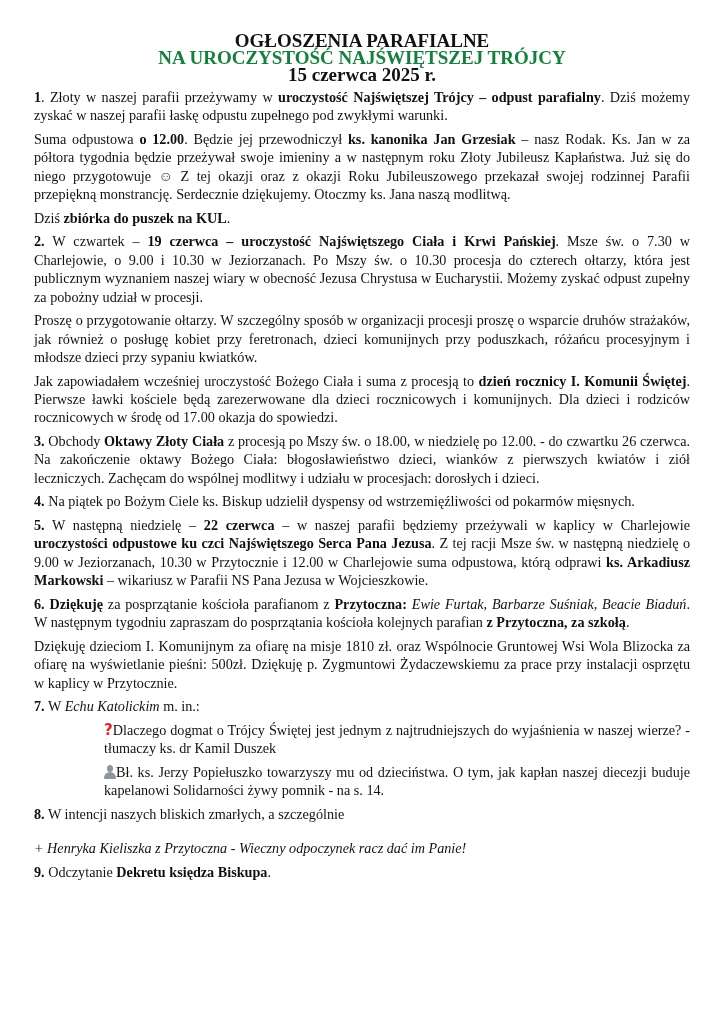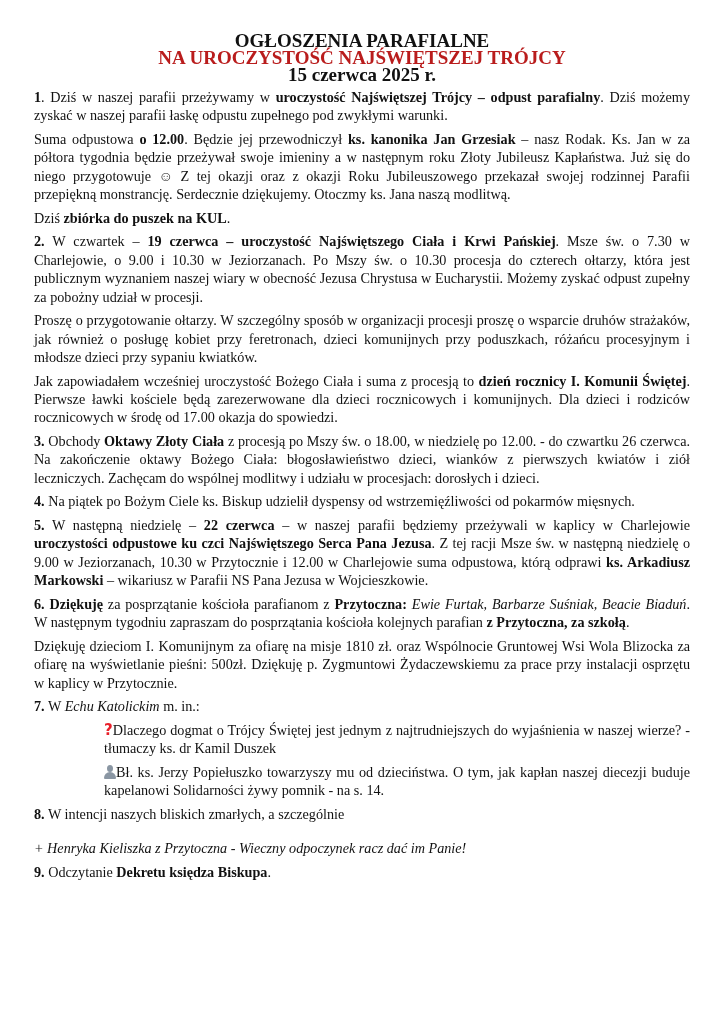--- a/index.html
+++ b/index.html
@@ -3,21 +3,21 @@
 <meta charset="utf-8">
 <style>
   html, body { margin: 0; padding: 0; background: #ffffff; }
   body {
     width: 724px; height: 1024px; overflow: hidden;
     font-family: "Liberation Serif", "DejaVu Serif", serif;
     color: #111111;
   }
   .page { position: relative; padding: 32px 34px 0 34px; }
   .header { text-align: center; font-weight: bold; font-size: 19px; line-height: 17px; }
-  .header .red { color: #b91c1c; }
+  .header .red { color: #15803d; }
   .content { margin-top: 5px; font-size: 14.2px; line-height: 18.4px; }
   .p { margin: 0 0 5.2px 0; text-align: justify; }
   .p.tight { margin-bottom: 16px; }
   b { font-weight: bold; }
   i { font-style: italic; margin-top: 8px; }
   .indent { padding-left: 70px; }
   .emoji {
     display: inline-block; vertical-align: -2px; width: 13px; height: 14px; position: relative;
   }
   .q-mark { color: #e8202a; font-weight: bold; font-family: "DejaVu Sans", sans-serif; font-size: 15px; line-height: 14px; }
@@ -38,21 +38,21 @@
 
 <div class="page">
   <div class="header">
     <div>OGŁOSZENIA PARAFIALNE</div>
     <div class="red">NA UROCZYSTOŚĆ NAJŚWIĘTSZEJ TRÓJCY</div>
     <div>15 czerwca 2025 r.</div>
   </div>
 
   <div class="content">
 
-    <p class="p"><b>1</b><span>. Dziś w naszej parafii przeżywamy w </span><b>uroczystość Najświętszej Trójcy – odpust parafialny</b><span>. Dziś możemy zyskać w naszej parafii łaskę odpustu zupełnego pod zwykłymi warunki.</span></p>
+    <p class="p"><b>1</b><span>. Złoty w naszej parafii przeżywamy w </span><b>uroczystość Najświętszej Trójcy – odpust parafialny</b><span>. Dziś możemy zyskać w naszej parafii łaskę odpustu zupełnego pod zwykłymi warunki.</span></p>
     <p class="p"><span>Suma odpustowa </span><b>o 12.00</b><span>. Będzie jej przewodniczył </span><b>ks. kanonika Jan Grzesiak</b><span> – nasz Rodak. Ks. Jan w za półtora tygodnia będzie przeżywał swoje imieniny a w następnym roku Złoty Jubileusz Kapłaństwa. Już się do niego przygotowuje ☺ Z tej okazji oraz z okazji Roku Jubileuszowego przekazał swojej rodzinnej Parafii przepiękną monstrancję. Serdecznie dziękujemy. Otoczmy ks. Jana naszą modlitwą.</span></p>
     <p class="p"><span>Dziś </span><b>zbiórka do puszek na KUL</b><span>.</span></p>
 
     <p class="p"><b>2.</b><span> W czwartek – </span><b>19 czerwca – uroczystość Najświętszego Ciała i Krwi Pańskiej</b><span>. Msze św. o 7.30 w Charlejowie, o 9.00 i 10.30 w Jeziorzanach. Po Mszy św. o 10.30 procesja do czterech ołtarzy, która jest publicznym wyznaniem naszej wiary w obecność Jezusa Chrystusa w Eucharystii. Możemy zyskać odpust zupełny za pobożny udział w procesji.</span></p>
     <p class="p">Proszę o przygotowanie ołtarzy. W szczególny sposób w organizacji procesji proszę o wsparcie druhów strażaków, jak również o posługę kobiet przy feretronach, dzieci komunijnych przy poduszkach, różańcu procesyjnym i młodsze dzieci przy sypaniu kwiatków.</p>
     <p class="p"><span>Jak zapowiadałem wcześniej uroczystość Bożego Ciała i suma z procesją to </span><b>dzień rocznicy I. Komunii Świętej</b><span>. Pierwsze ławki kościele będą zarezerwowane dla dzieci rocznicowych i komunijnych. Dla dzieci i rodziców rocznicowych w środę od 17.00 okazja do spowiedzi.</span></p>
 
     <p class="p"><b>3.</b><span> Obchody </span><b>Oktawy Złoty Ciała</b><span> z procesją po Mszy św. o 18.00, w niedzielę po 12.00. - do czwartku 26 czerwca. Na zakończenie oktawy Bożego Ciała: błogosławieństwo dzieci, wianków z pierwszych kwiatów i ziół leczniczych. Zachęcam do wspólnej modlitwy i udziału w procesjach: dorosłych i dzieci.</span></p>
 
     <p class="p"><b>4.</b><span> Na piątek po Bożym Ciele ks. Biskup udzielił dyspensy od wstrzemięźliwości od pokarmów mięsnych.</span></p>

